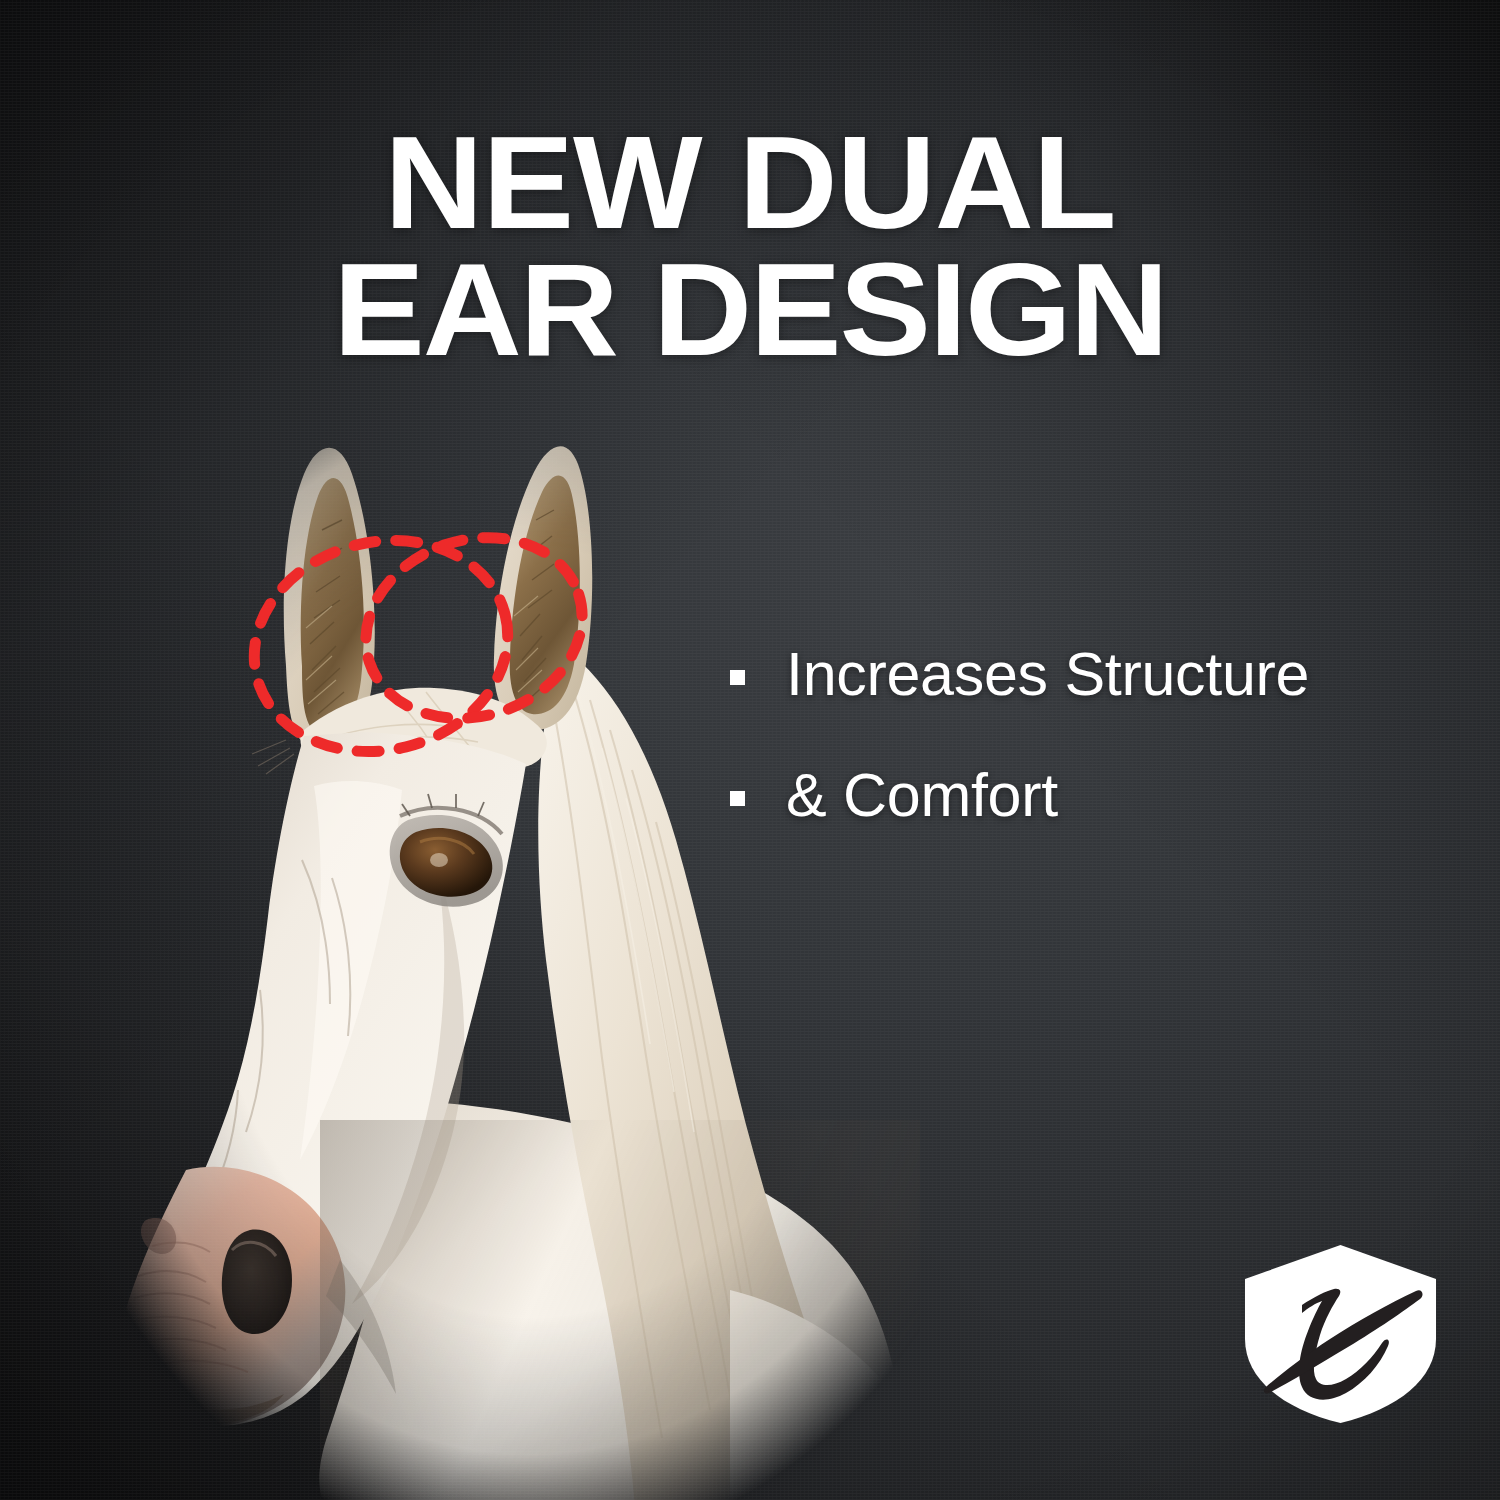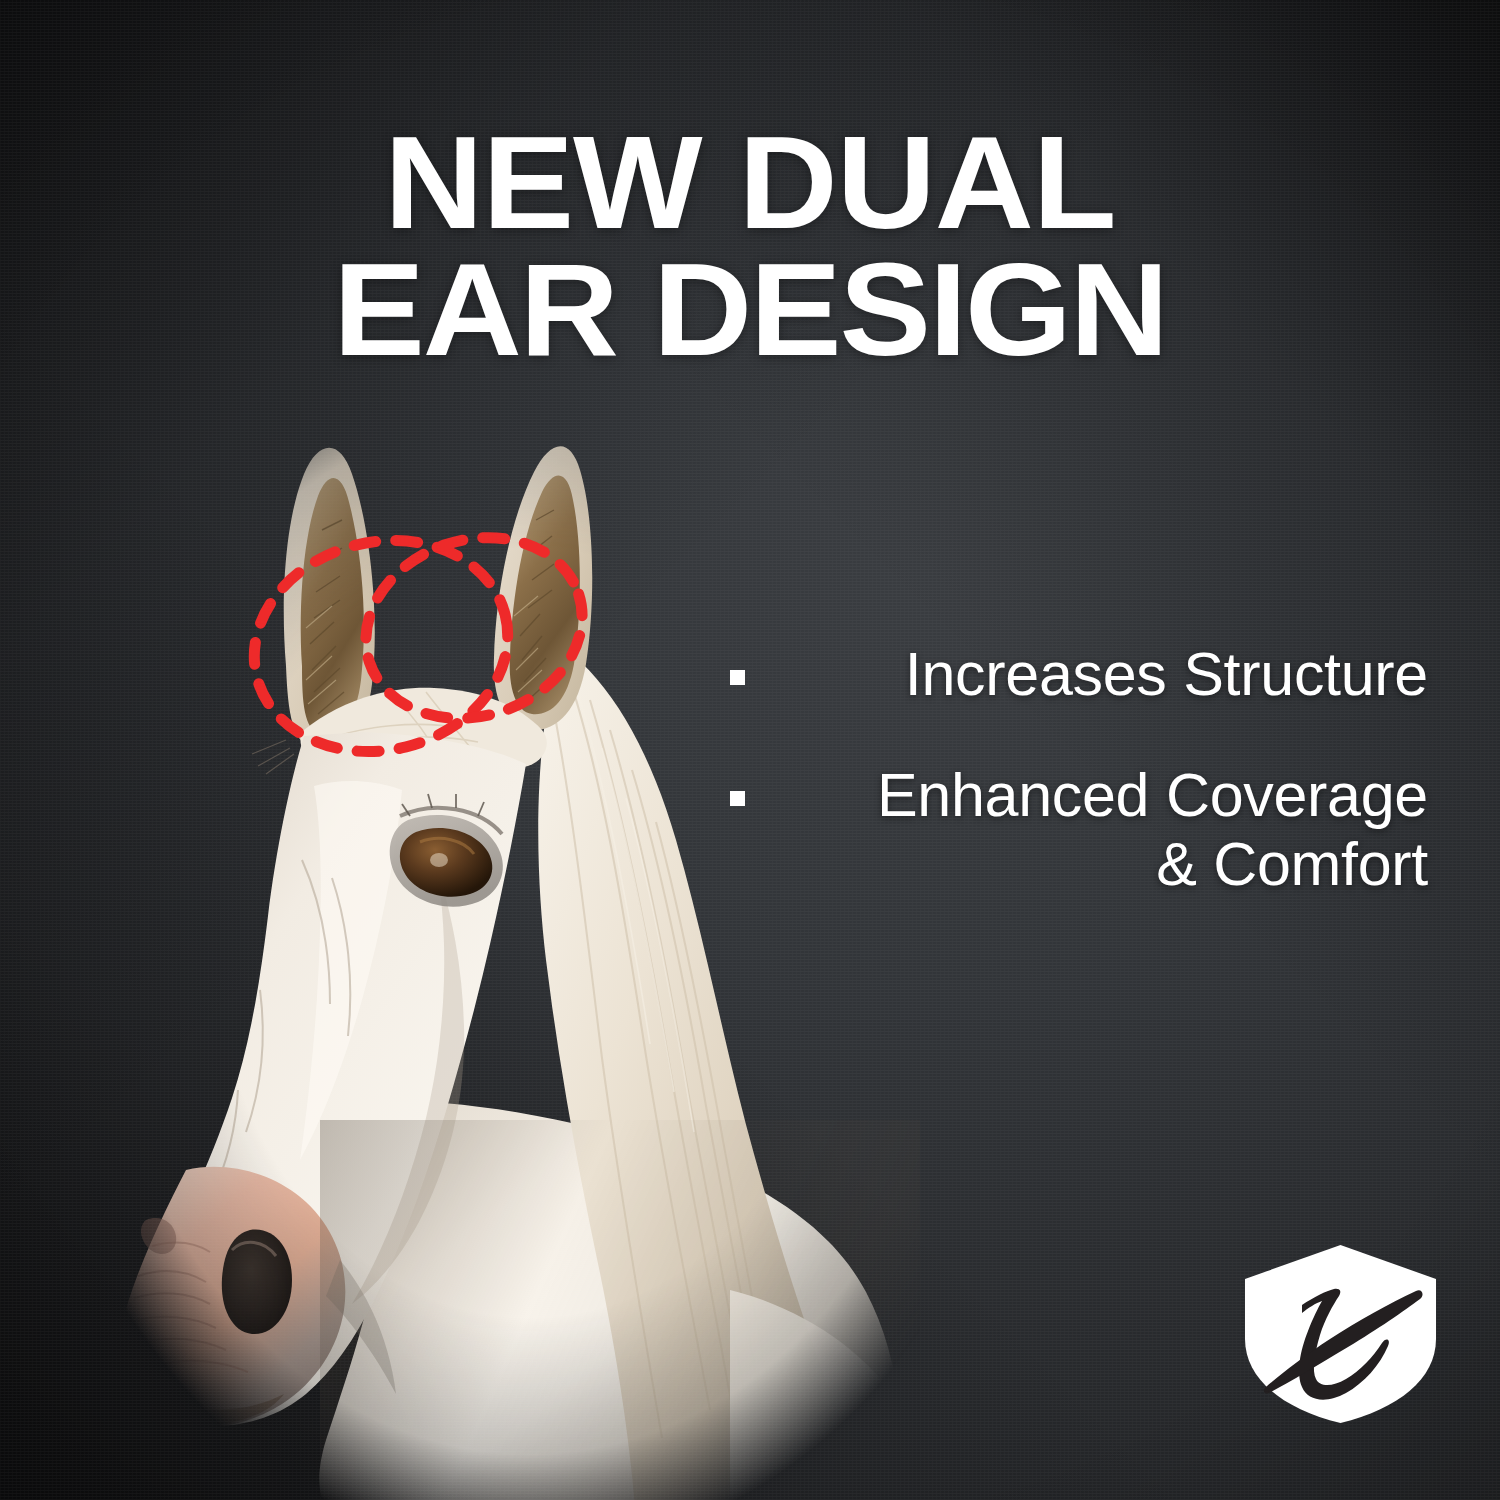--- a/index.html
+++ b/index.html
@@ -70,21 +70,21 @@
     font-weight:400;
     letter-spacing:-.3px;
     text-shadow:0 2px 7px rgba(0,0,0,.45);
   }
   .bullet + .bullet{margin-top:52px;}
   .bullet .sq{
     position:absolute;left:2px;top:30px;
     width:15px;height:15px;background:#fff;
   }
   .bullet .txt{display:block;}
-  .bullet .txt .ln{display:block;white-space:nowrap;text-align:right;}
+  .bullet .txt .ln{display:block;white-space:nowrap;}
 
   
   .photo{
     position:absolute;
     left:90px;top:430px;
     width:880px;height:1070px;
   }
   .photo svg{display:block;width:100%;height:100%;overflow:visible;}
 
   
@@ -423,21 +423,20 @@
     <div class="bullet">
       <span class="sq"></span>
       <span class="txt">
         <span class="ln">Increases Structure</span>
       </span>
     </div>
 
     <div class="bullet">
       <span class="sq"></span>
       <span class="txt">
-        <span class="ln">Enhanced Coverage</span>
         <span class="ln">&amp; Comfort</span>
       </span>
     </div>
 
   </div>
 
   <div class="logo">
     <svg viewBox="0 0 205 182" xmlns="http://www.w3.org/2000/svg">
       <path d="M102.5 2 198 36 V 96
                C 198 136, 160 166, 102.5 180

